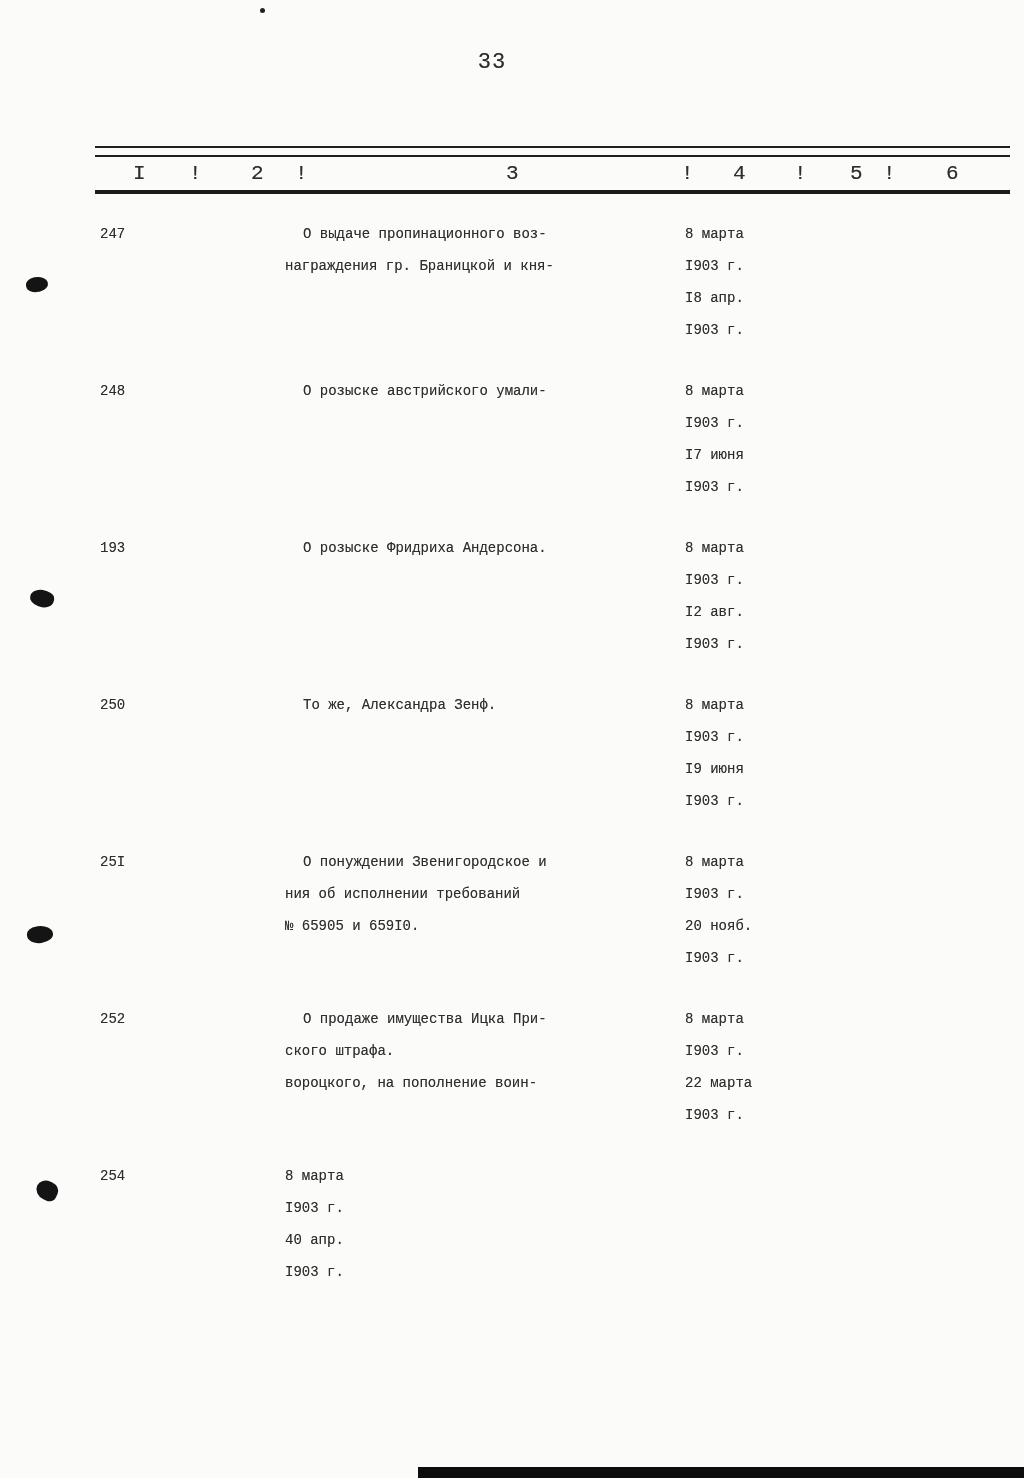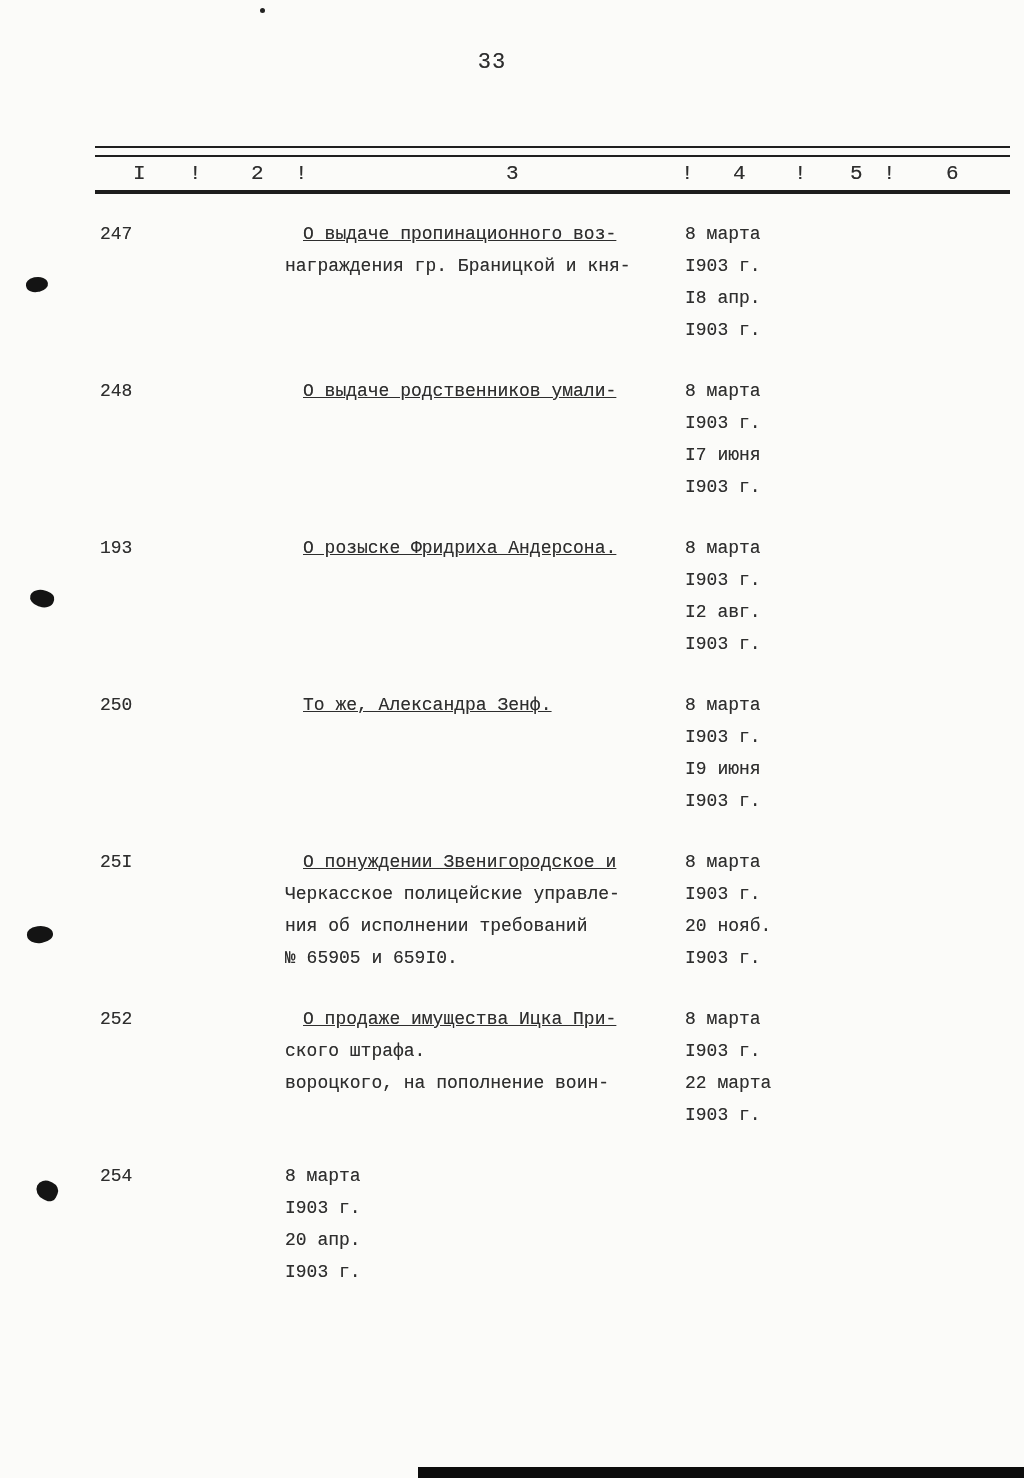--- a/index.html
+++ b/index.html
@@ -65,34 +65,34 @@
   .entries {
     position: absolute;
     top: 218px;
     left: 0;
     width: 100%;
   }
   .entry {
     display: flex;
     align-items: flex-start;
     margin-bottom: 29px;
-    font-size: 18px;
+    font-size: 14px;
     text-shadow: 0 0 0.6px rgba(0,0,0,.4);
   }
   .entry-no {
     flex: none;
     width: 185px;
     margin-left: 100px;
     line-height: 32px;
   }
   .entry-body {
     flex: none;
     width: 400px;
   }
-  .entry-body .tline:first-child { text-indent: 18px; text-decoration: underline; }
+  .entry-body .tline:first-child { text-indent: 18px; }
   .entry-dates { flex: none; }
   .tline {
     line-height: 32px;
     white-space: nowrap;
   }
   
   .ink-blot {
     position: absolute;
     background: #141414;
     border-radius: 45% 60% 50% 55%;
@@ -156,21 +156,21 @@
         <div class="entry-dates">
           <div class="tline">8 марта</div>
           <div class="tline">I903 г.</div>
           <div class="tline">I8 апр.</div>
           <div class="tline">I903 г.</div>
         </div>
       </div>
       <div class="entry">
         <div class="entry-no">248</div>
         <div class="entry-body">
-          <div class="tline">О выдаче родственников умали-</div>
+          <div class="tline">О розыске австрийского умали-</div>
         </div>
         <div class="entry-dates">
           <div class="tline">8 марта</div>
           <div class="tline">I903 г.</div>
           <div class="tline">I7 июня</div>
           <div class="tline">I903 г.</div>
         </div>
       </div>
       <div class="entry">
         <div class="entry-no">193</div>
@@ -193,21 +193,20 @@
           <div class="tline">8 марта</div>
           <div class="tline">I903 г.</div>
           <div class="tline">I9 июня</div>
           <div class="tline">I903 г.</div>
         </div>
       </div>
       <div class="entry">
         <div class="entry-no">25I</div>
         <div class="entry-body">
           <div class="tline">О понуждении Звенигородское и</div>
-          <div class="tline">Черкасское полицейские управле-</div>
           <div class="tline">ния об исполнении требований</div>
           <div class="tline">№ 65905 и 659I0.</div>
         </div>
         <div class="entry-dates">
           <div class="tline">8 марта</div>
           <div class="tline">I903 г.</div>
           <div class="tline">20 нояб.</div>
           <div class="tline">I903 г.</div>
         </div>
       </div>
@@ -223,21 +222,21 @@
           <div class="tline">I903 г.</div>
           <div class="tline">22 марта</div>
           <div class="tline">I903 г.</div>
         </div>
       </div>
       <div class="entry">
         <div class="entry-no">254</div>
         <div class="entry-dates">
           <div class="tline">8 марта</div>
           <div class="tline">I903 г.</div>
-          <div class="tline">20 апр.</div>
+          <div class="tline">40 апр.</div>
           <div class="tline">I903 г.</div>
         </div>
       </div>
     </div>
 
   <div class="ink-blot blot-1"></div>
   <div class="ink-blot blot-2"></div>
   <div class="ink-blot blot-3"></div>
   <div class="ink-blot blot-4"></div>
 

